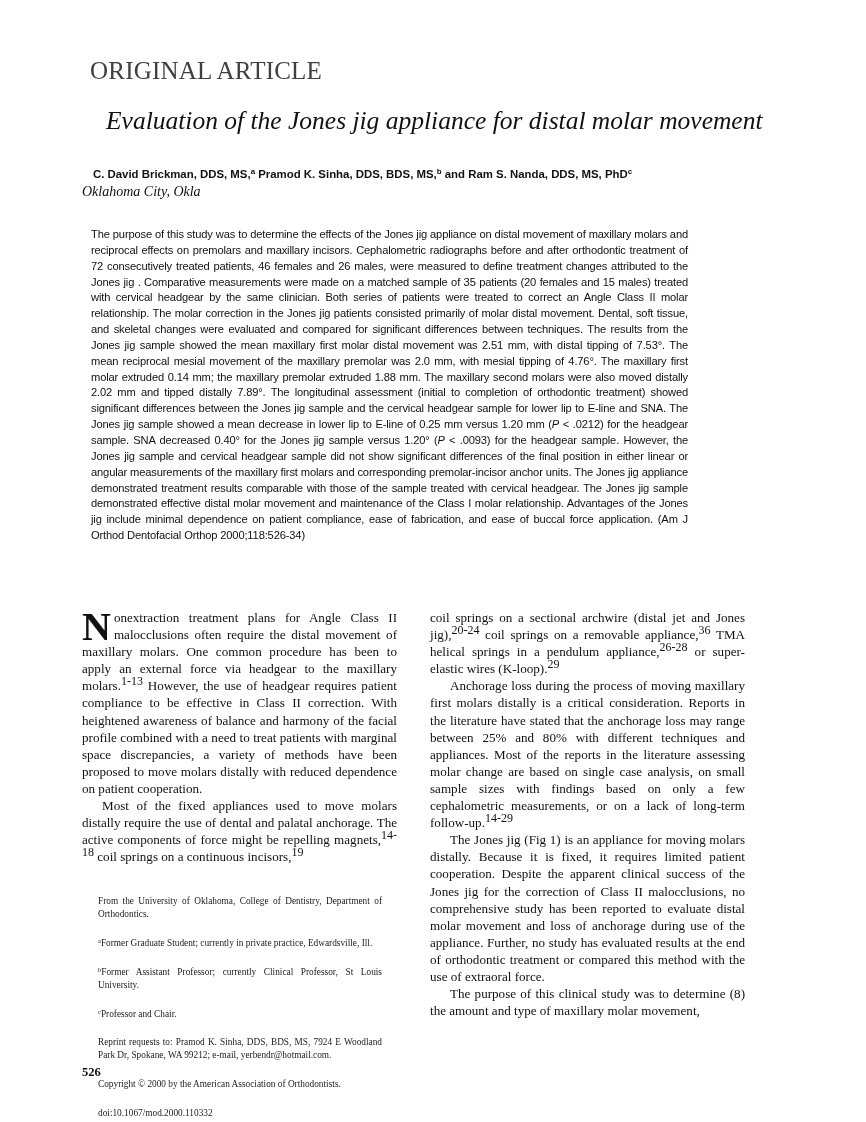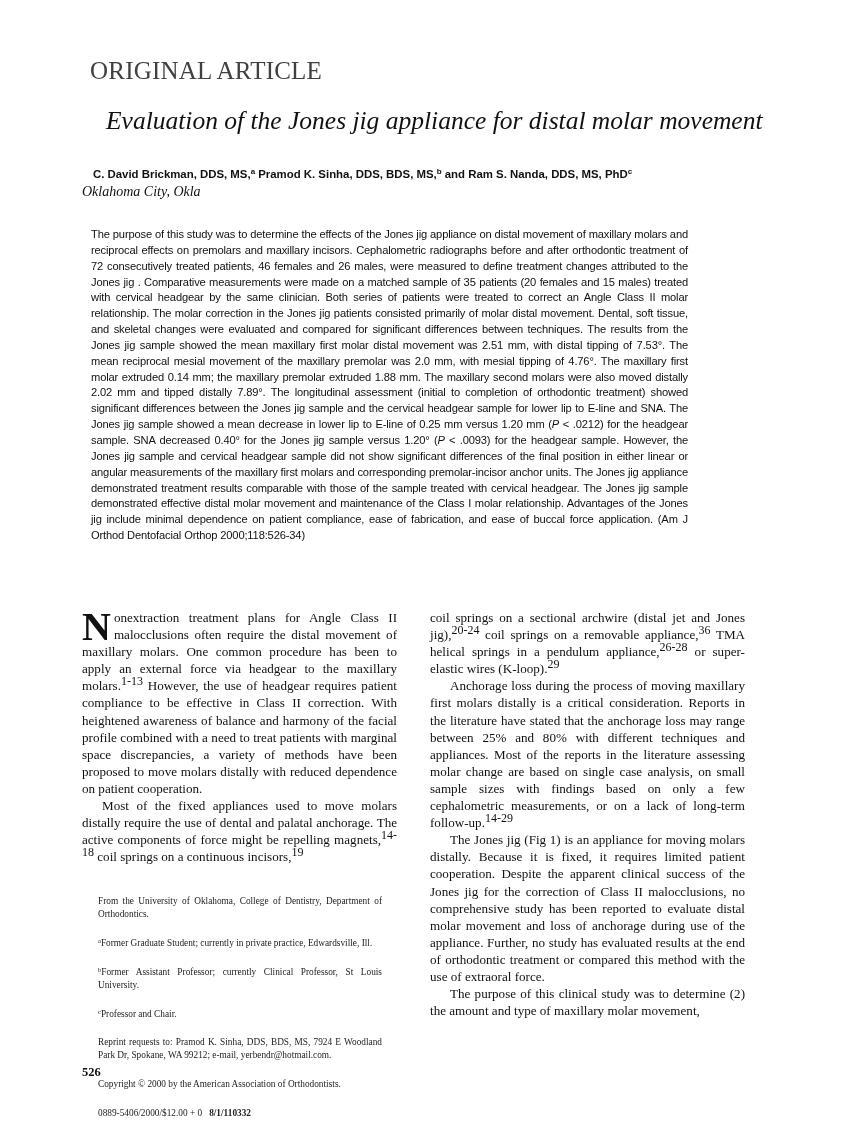--- a/index.html
+++ b/index.html
@@ -73,27 +73,26 @@
 
 <div class="col col-left">
   <p><span class="dropcap">N</span><span>onextraction treatment plans for Angle Class II malocclusions often require the distal movement of maxillary molars. One common procedure has been to apply an external force via headgear to the maxillary molars.</span><sup>1-13</sup><span> However, the use of headgear requires patient compliance to be effective in Class II correction. With heightened awareness of balance and harmony of the facial profile combined with a need to treat patients with marginal space discrepancies, a variety of methods have been proposed to move molars distally with reduced dependence on patient cooperation.</span></p>
   <p class="indent"><span>Most of the fixed appliances used to move molars distally require the use of dental and palatal anchorage. The active components of force might be repelling magnets,</span><sup>14-18</sup><span> coil springs on a continuous incisors,</span><sup>19</sup></p>
 </div>
 
 <div class="col col-right">
   <p><span>coil springs on a sectional archwire (distal jet and Jones jig),</span><sup>20-24</sup><span> coil springs on a removable appliance,</span><sup>36</sup><span> TMA helical springs in a pendulum appliance,</span><sup>26-28</sup><span> or super-elastic wires (K-loop).</span><sup>29</sup></p>
   <p class="indent"><span>Anchorage loss during the process of moving maxillary first molars distally is a critical consideration. Reports in the literature have stated that the anchorage loss may range between 25% and 80% with different techniques and appliances. Most of the reports in the literature assessing molar change are based on single case analysis, on small sample sizes with findings based on only a few cephalometric measurements, or on a lack of long-term follow-up.</span><sup>14-29</sup></p>
   <p class="indent">The Jones jig (Fig 1) is an appliance for moving molars distally. Because it is fixed, it requires limited patient cooperation. Despite the apparent clinical success of the Jones jig for the correction of Class II malocclusions, no comprehensive study has been reported to evaluate distal molar movement and loss of anchorage during use of the appliance. Further, no study has evaluated results at the end of orthodontic treatment or compared this method with the use of extraoral force.</p>
-  <p class="indent">The purpose of this clinical study was to determine (2) the amount and type of maxillary molar movement,</p>
+  <p class="indent">The purpose of this clinical study was to determine (8) the amount and type of maxillary molar movement,</p>
 </div>
 
 <div class="footnotes">
   <p>From the University of Oklahoma, College of Dentistry, Department of Orthodontics.</p>
   <p><sup>a</sup><span>Former Graduate Student; currently in private practice, Edwardsville, Ill.</span></p>
   <p><sup>b</sup><span>Former Assistant Professor; currently Clinical Professor, St Louis University.</span></p>
   <p><sup>c</sup><span>Professor and Chair.</span></p>
   <p>Reprint requests to: Pramod K. Sinha, DDS, BDS, MS, 7924 E Woodland Park Dr, Spokane, WA 99212; e-mail, yerbendr@hotmail.com.</p>
   <p>Copyright © 2000 by the American Association of Orthodontists.</p>
-  <p><span>0889-5406/2000/$12.00 + 0</span>&nbsp;&nbsp;&nbsp;<span class="bold">8/1/110332</span></p>
   <p>doi:10.1067/mod.2000.110332</p>
 </div>
 
 <div class="page-number">526</div>
 
 </body></html>

